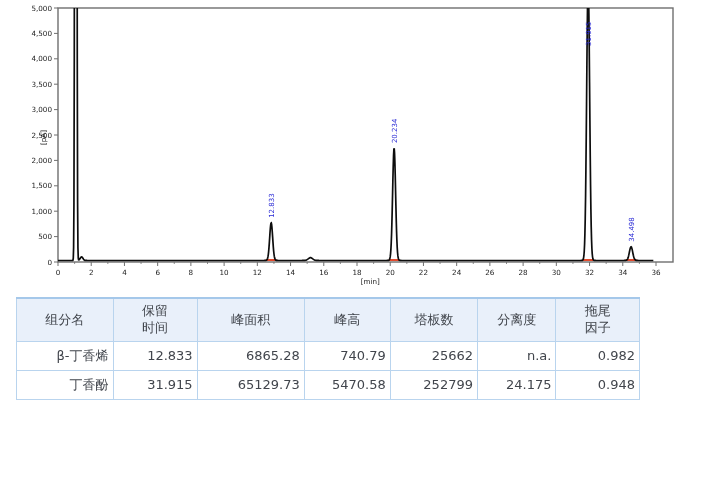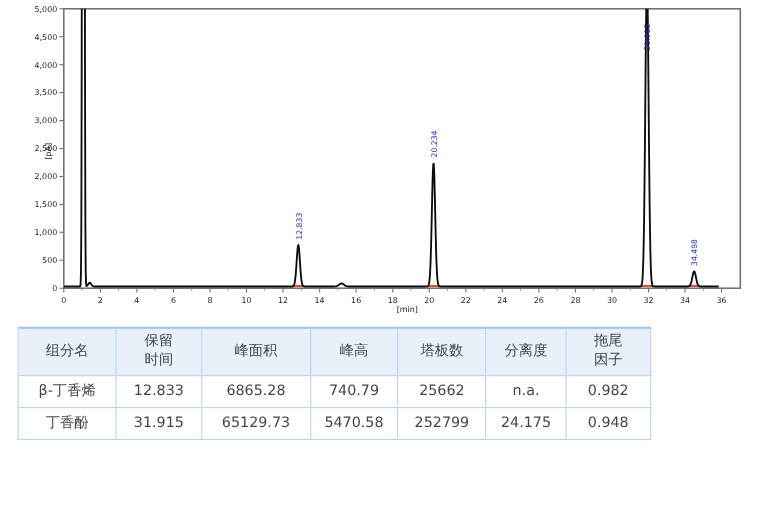--- a/index.html
+++ b/index.html
@@ -10,26 +10,26 @@
   .chromatogram{position:relative;width:703px;height:292px;background:#fff;}
   .chromatogram svg{position:absolute;left:0;top:0;z-index:1;}
   .watermark{position:absolute;left:283px;top:100px;z-index:0;line-height:1;user-select:none;}
   .wm-line1{font-size:47px;font-weight:bold;white-space:nowrap;}
   .wm-w{font-size:56px;font-style:italic;color:#7ec6ec;}
   .wm-rest{color:#f3f5f8;-webkit-text-stroke:1.6px #c7ced7;letter-spacing:2px;}
   .wm-line2{margin-top:4px;padding-left:10px;font-size:24px;font-weight:bold;
             letter-spacing:13px;color:#f3f5f8;-webkit-text-stroke:1.3px #c3cad4;white-space:nowrap;}
 
   
-  .report-table{position:absolute;left:16px;top:297px;width:576px;border-collapse:collapse;
+  .report-table{position:absolute;left:16px;top:297px;width:624px;border-collapse:collapse;
                 table-layout:fixed;font-size:13px;color:#41454c;background:#fff;}
   .report-table th,.report-table td{border:1px solid #b9d4ee;text-align:center;
                 vertical-align:middle;white-space:pre-line;line-height:1.3;padding:3px 4px;}
   .report-table th{background:#e9f0fa;font-weight:normal;height:36px;}
-  .report-table td{height:22px;}
+  .report-table td{height:22px;text-align:right;}
   .report-table{border-top:2px solid #a5c8ea;}
 </style>
 </head>
 <body>
 
 <div class="screen">
 
   <div class="chromatogram">
     <svg id="chromo-svg" width="703" height="292" viewBox="0 0 703 292">
         <defs>

